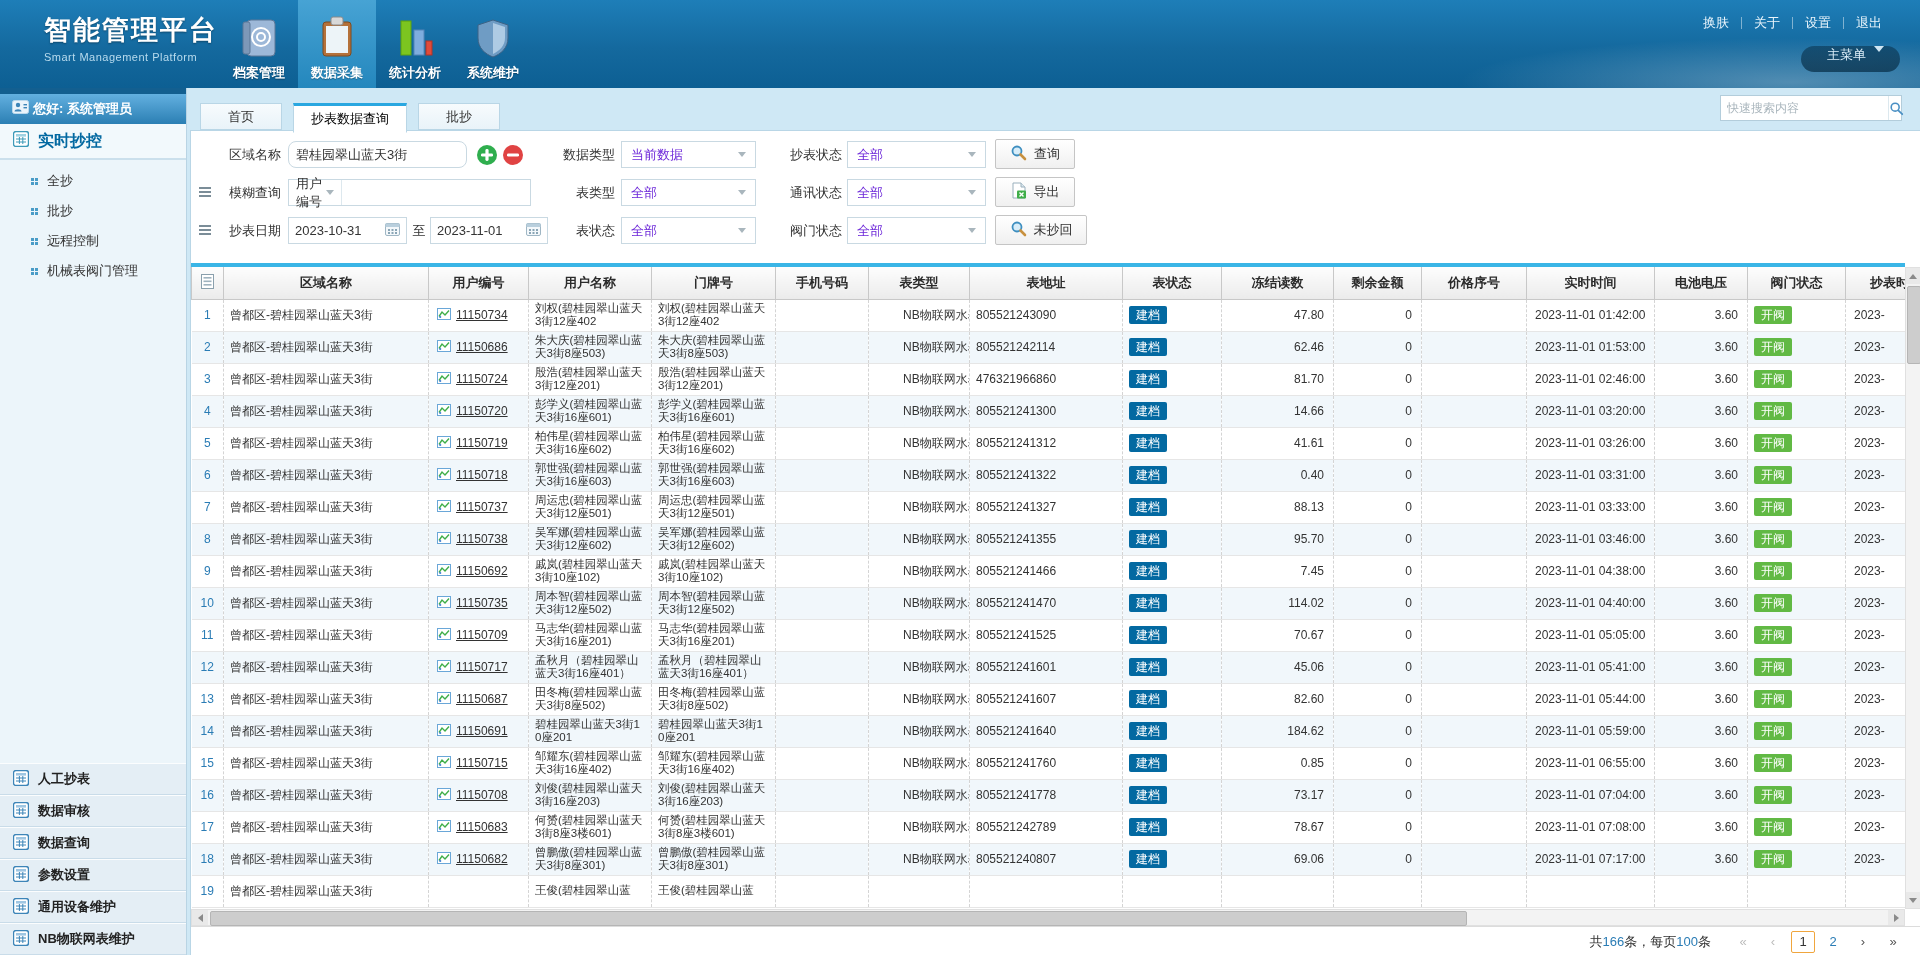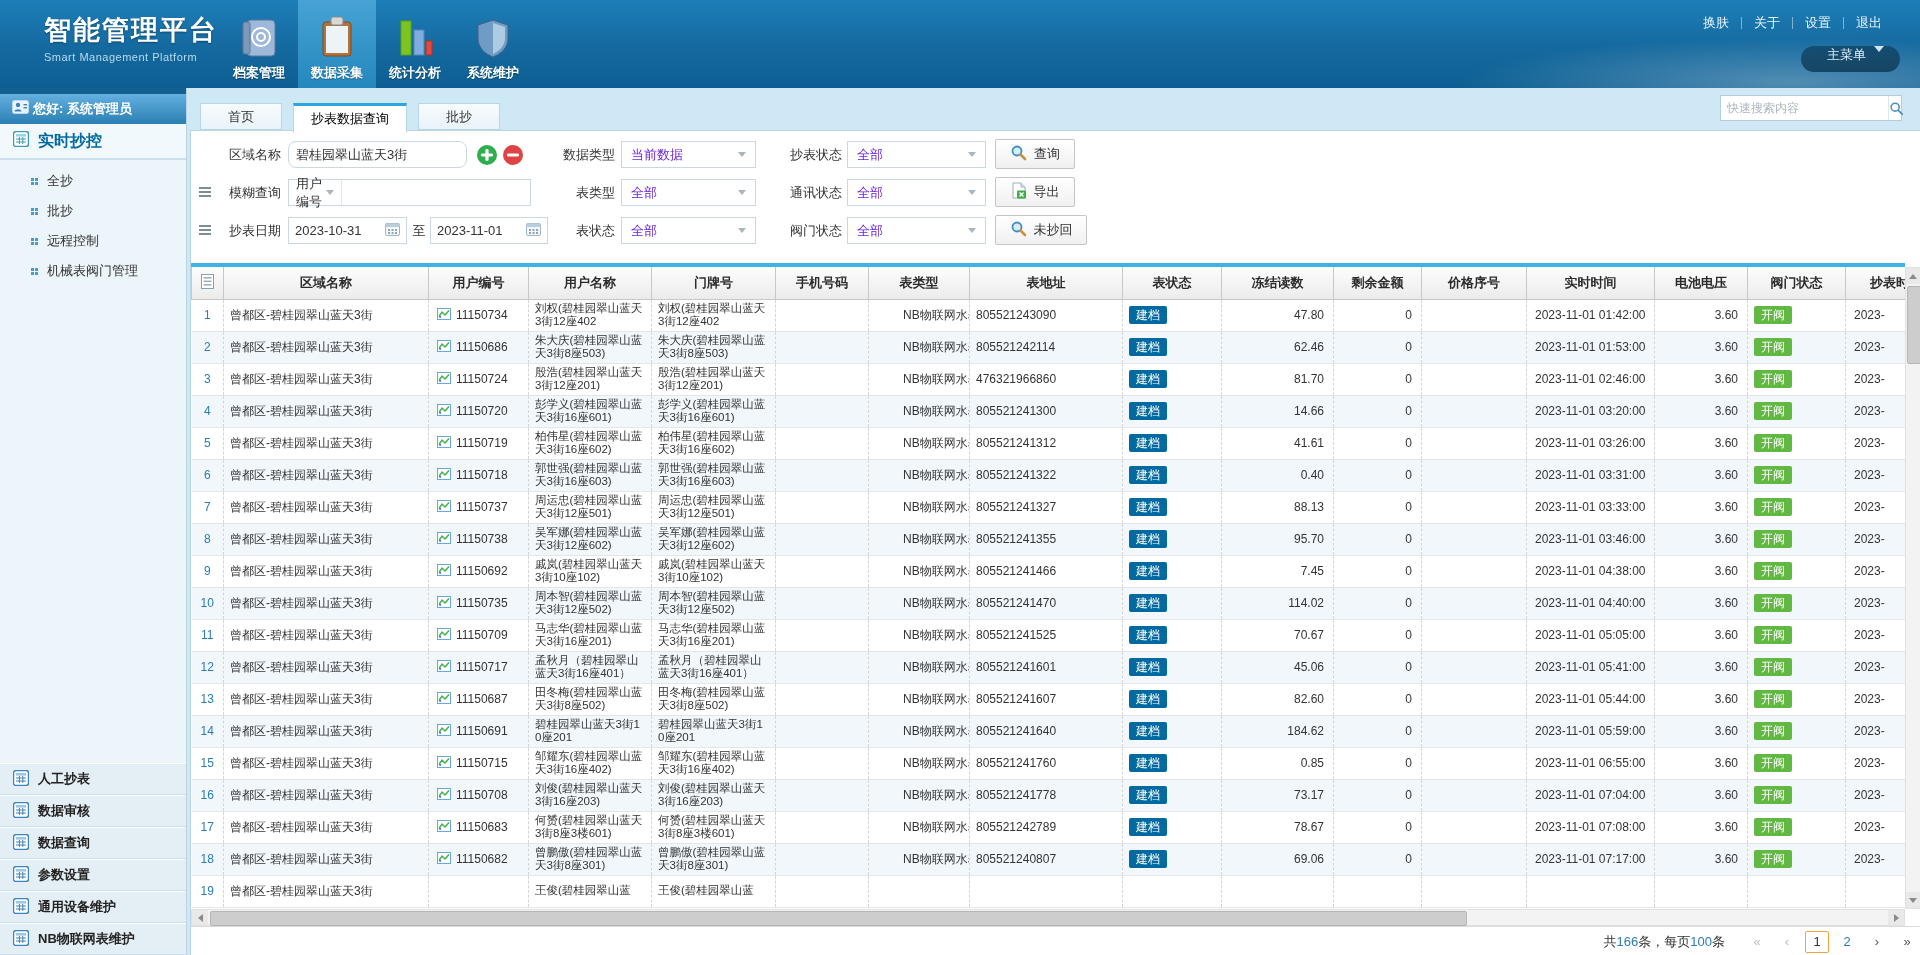--- a/index.html
+++ b/index.html
@@ -88,21 +88,21 @@
   #table-wrap{left:0;top:136px;width:1714px;height:642px;overflow:hidden;}
   table{border-collapse:collapse;table-layout:fixed;width:1790px;}
   th{height:32px;background:linear-gradient(180deg,#fdfdfd,#ebebeb);border:1px solid #c8c8c8;border-top:none;
     font-size:13px;color:#2b2b2b;font-weight:bold;padding:0;box-sizing:border-box;}
   td{height:32px;border-right:1px dashed #d4d4d4;border-bottom:1px solid #e6e6e6;font-size:12px;color:#333;
     padding:0 6px;box-sizing:border-box;overflow:hidden;white-space:nowrap;}
   tr:nth-child(even) td{background:#f1f7fb;}
   td.c-num{color:#2a7cb5;text-align:center;padding:0;}
   td.c-right{text-align:right;padding-right:9px;}
   td.c-name{white-space:normal;font-size:11.5px;line-height:13.5px;word-break:break-all;padding:2px 6px;}
-  td.c-userno{padding-left:8px;}
+  td.c-userno{padding-left:8px;text-decoration:underline;}
   td.c-userno .uicon{display:inline-block;vertical-align:-1px;margin-right:5px;}
   td.c-mtype{padding-left:34px;}
   td.c-time{padding-left:8px;}
   td.c-rt{padding-left:8px;}
   .badge{display:inline-block;padding:2px 7px;border-radius:2px;color:#fff;font-size:12px;line-height:14px;}
   .badge-orange{background:#0369a1;}
   .badge-green{background:#61b944;}
   th.h-last,td.c-last{border-right:none;}
   th.h-last div{text-align:left;padding-left:24px;}
 
@@ -113,21 +113,21 @@
   .tri-down{width:0;height:0;border-left:4px solid transparent;border-right:4px solid transparent;border-top:5px solid #8a8a8a;}
   .tri-left{width:0;height:0;border-top:4px solid transparent;border-bottom:4px solid transparent;border-right:5px solid #8a8a8a;}
   .tri-right{width:0;height:0;border-top:4px solid transparent;border-bottom:4px solid transparent;border-left:5px solid #8a8a8a;}
   #v-thumb{position:absolute;left:1px;top:18px;width:12px;height:76px;background:#cdcdcd;border:1px solid #b5b5b5;border-radius:2px;cursor:pointer;}
   #h-scroll{left:0;top:778px;width:1714px;height:17px;background:#f3f3f3;border:1px solid #e0e0e0;box-sizing:border-box;}
   .hsc-arrow{position:absolute;top:0;width:16px;height:15px;background:#e9e9e9;display:flex;align-items:center;justify-content:center;cursor:pointer;}
   #h-thumb{position:absolute;left:18px;top:1px;height:13px;width:1255px;background:#cdcdcd;border:1px solid #b5b5b5;border-radius:2px;cursor:pointer;}
 
   
   #pager{left:0;top:795px;width:1730px;height:30px;border-top:1px solid #dcdcdc;box-sizing:border-box;
-    display:flex;align-items:center;justify-content:flex-end;padding-right:2px;gap:6px;background:#fff;}
+    display:flex;align-items:center;justify-content:flex-end;padding-right:16px;gap:6px;background:#fff;}
   #pager .pg-text{font-size:13px;color:#333;margin-right:14px;}
   #pager .pg-text b{color:#2a7cb5;font-weight:normal;}
   .pg-btn{min-width:24px;height:22px;display:flex;align-items:center;justify-content:center;font-size:13px;
     color:#555;cursor:pointer;border:1px solid transparent;padding:0 4px;box-sizing:border-box;}
   .pg-btn.disabled{color:#bcbcbc;cursor:default;}
   .pg-btn.page{color:#2a7cb5;}
   .pg-btn.page.active{border:1px solid #f0a63e;background:#fff;color:#333;border-radius:2px;}
 
   .bullet{display:inline-grid;grid-template-columns:3px 3px;grid-gap:1px;}
   .bullet i{width:3px;height:3px;background:#4a9cc7;}

